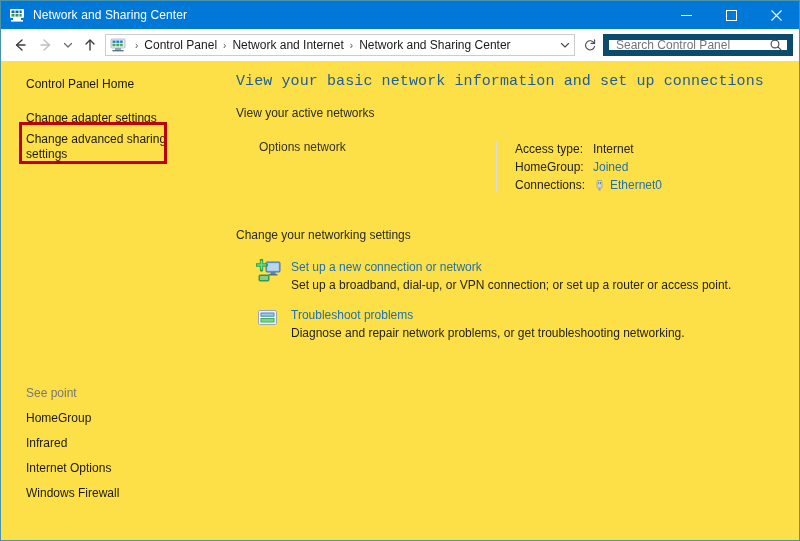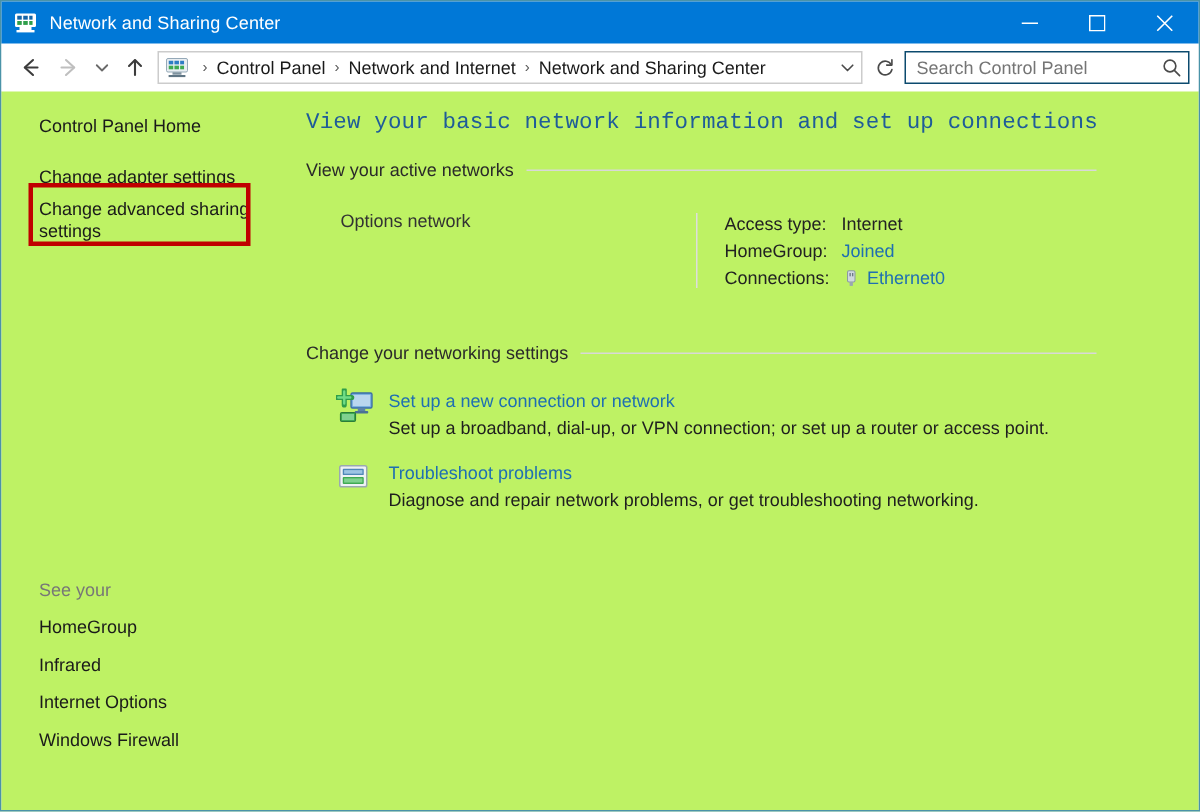--- a/index.html
+++ b/index.html
@@ -123,21 +123,21 @@
   }
   .refreshbtn {
     width: 22px; height: 20px;
     display: flex; align-items: center; justify-content: center;
     flex: 0 0 auto;
     margin-right: 2px;
   }
   .searchbox {
     width: 190px;
     height: 22px;
-    border: 1px solid #0c4a6e;
+    border: 6px solid #0c4a6e;
     background: #ffffff;
     display: flex;
     align-items: center;
     flex: 0 0 auto;
     box-sizing: border-box;
   }
   .searchbox input {
     border: 0;
     outline: 0;
     flex: 1 1 auto;
@@ -151,23 +151,24 @@
   .search-icon {
     width: 22px; height: 20px;
     display: flex; align-items: center; justify-content: center;
     flex: 0 0 auto;
   }
 
   
   .content {
     flex: 1 1 auto;
     display: flex;
-    background: #bef264;
+    background: #fde047;
     position: relative;
     min-height: 0;
+    gap: 32px;
   }
 
   .sidebar {
     width: 196px;
     flex: 0 0 auto;
     position: relative;
     padding-top: 13px;
     box-sizing: border-box;
   }
   .side-link {
@@ -423,21 +424,21 @@
   <div class="content">
 
     <div class="sidebar">
       <div class="side-link">Control Panel Home</div>
       <div class="side-link gap">Change adapter settings</div>
       <div class="side-link">Change advanced sharing settings</div>
 
       <div class="highlight-box"></div>
 
       <div class="see-also">
-        <div class="see-also-title">See your</div>
+        <div class="see-also-title">See point</div>
         <div class="side-link">HomeGroup</div>
         <div class="side-link">Infrared</div>
         <div class="side-link">Internet Options</div>
         <div class="side-link">Windows Firewall</div>
       </div>
     </div>
 
     <div class="main">
 
       <div class="page-title">View your basic network information and set up connections</div>

